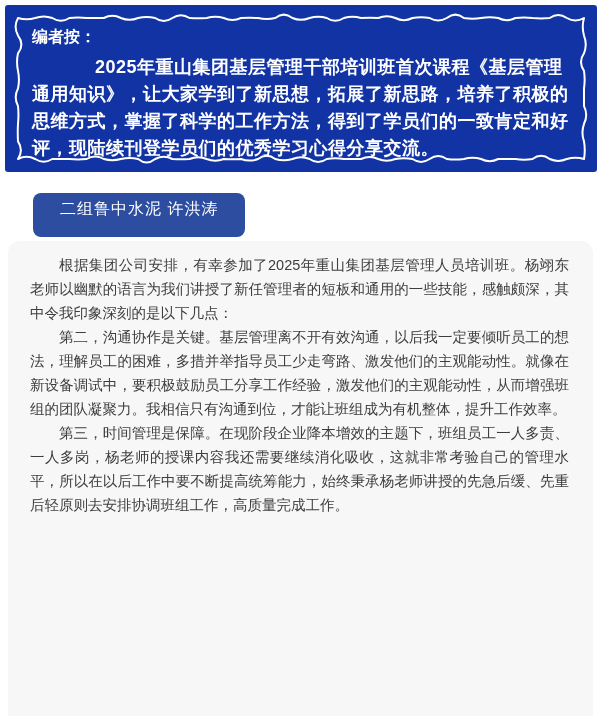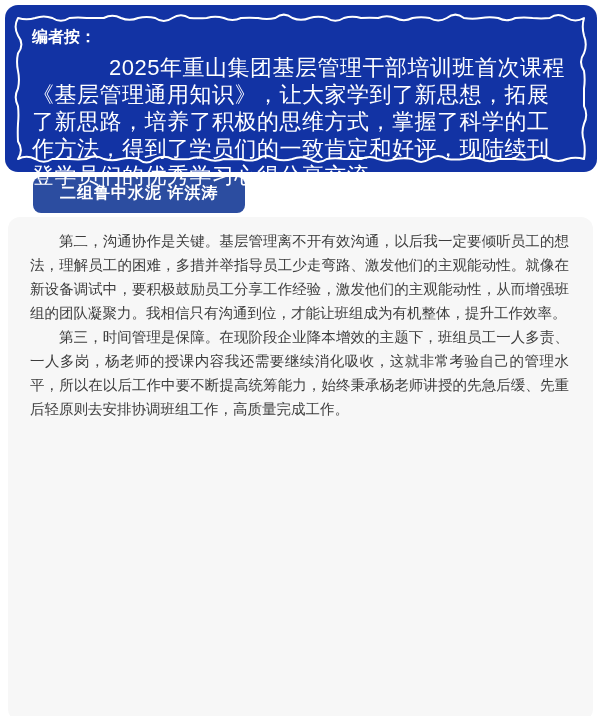--- a/index.html
+++ b/index.html
@@ -13,52 +13,52 @@
   html,body{background:#ffffff;}
   body{
     width:601px;height:716px;overflow:hidden;
     font-family:"Liberation Sans","DejaVu Sans",sans-serif;
   }
   .page{width:601px;height:716px;background:#ffffff;}
 
   
   .editor-note{
     position:relative;
-    margin:5px 4px 0 5px;
+    margin:5px 4px 16px 5px;
     width:592px;height:167px;
     background:var(--note-bg);
-    border-radius:13px;
+    border-radius:3px;
   }
   .editor-note svg{position:absolute;left:0;top:0;}
   .note-content{
     position:relative;
     padding:22px 27px 0 27px;
     color:#ffffff;
   }
   .note-title{
     font-size:16px;font-weight:bold;
     line-height:20px;
   }
   .note-body{
     margin-top:7px;
-    font-size:22px;font-weight:normal;
+    font-size:18px;font-weight:bold;
     line-height:27px;
     text-indent:3.5em;
     letter-spacing:0.5px;
   }
 
   
   .author-badge{
     margin:5px 0 0 33px;
     display:inline-block;
-    height:36px;line-height:32px;
+    height:44px;line-height:32px;
     padding:0 27px;
     background:var(--badge-bg);
     border-radius:8px;
-    color:#ffffff;font-size:16px;font-weight:bold;
+    color:#ffffff;font-size:16px;font-weight:normal;
     letter-spacing:1px;
   }
 
   
   .article-card{
     margin:4px 8px 0 8px;
     width:585px;height:504px;
     background:var(--card-bg);
     border-radius:12px;
     padding:12px 24px 0 22px;
@@ -83,17 +83,18 @@
     </svg>
     <div class="note-content">
       <div class="note-title">编者按：</div>
       <div class="note-body">2025年重山集团基层管理干部培训班首次课程《基层管理通用知识》，让大家学到了新思想，拓展了新思路，培养了积极的思维方式，掌握了科学的工作方法，得到了学员们的一致肯定和好评，现陆续刊登学员们的优秀学习心得分享交流。</div>
     </div>
   </div>
 
   <div class="author-badge">二组鲁中水泥 许洪涛</div>
 
   <div class="article-card">
+    <p>根据集团公司安排，有幸参加了2025年重山集团基层管理人员培训班。杨翊东老师以幽默的语言为我们讲授了新任管理者的短板和通用的一些技能，感触颇深，其中令我印象深刻的是以下几点：</p>
     <p>第二，沟通协作是关键。基层管理离不开有效沟通，以后我一定要倾听员工的想法，理解员工的困难，多措并举指导员工少走弯路、激发他们的主观能动性。就像在新设备调试中，要积极鼓励员工分享工作经验，激发他们的主观能动性，从而增强班组的团队凝聚力。我相信只有沟通到位，才能让班组成为有机整体，提升工作效率。</p>
     <p>第三，时间管理是保障。在现阶段企业降本增效的主题下，班组员工一人多责、一人多岗，杨老师的授课内容我还需要继续消化吸收，这就非常考验自己的管理水平，所以在以后工作中要不断提高统筹能力，始终秉承杨老师讲授的先急后缓、先重后轻原则去安排协调班组工作，高质量完成工作。</p>
   </div>
 
 </div>
 
 </body></html>

